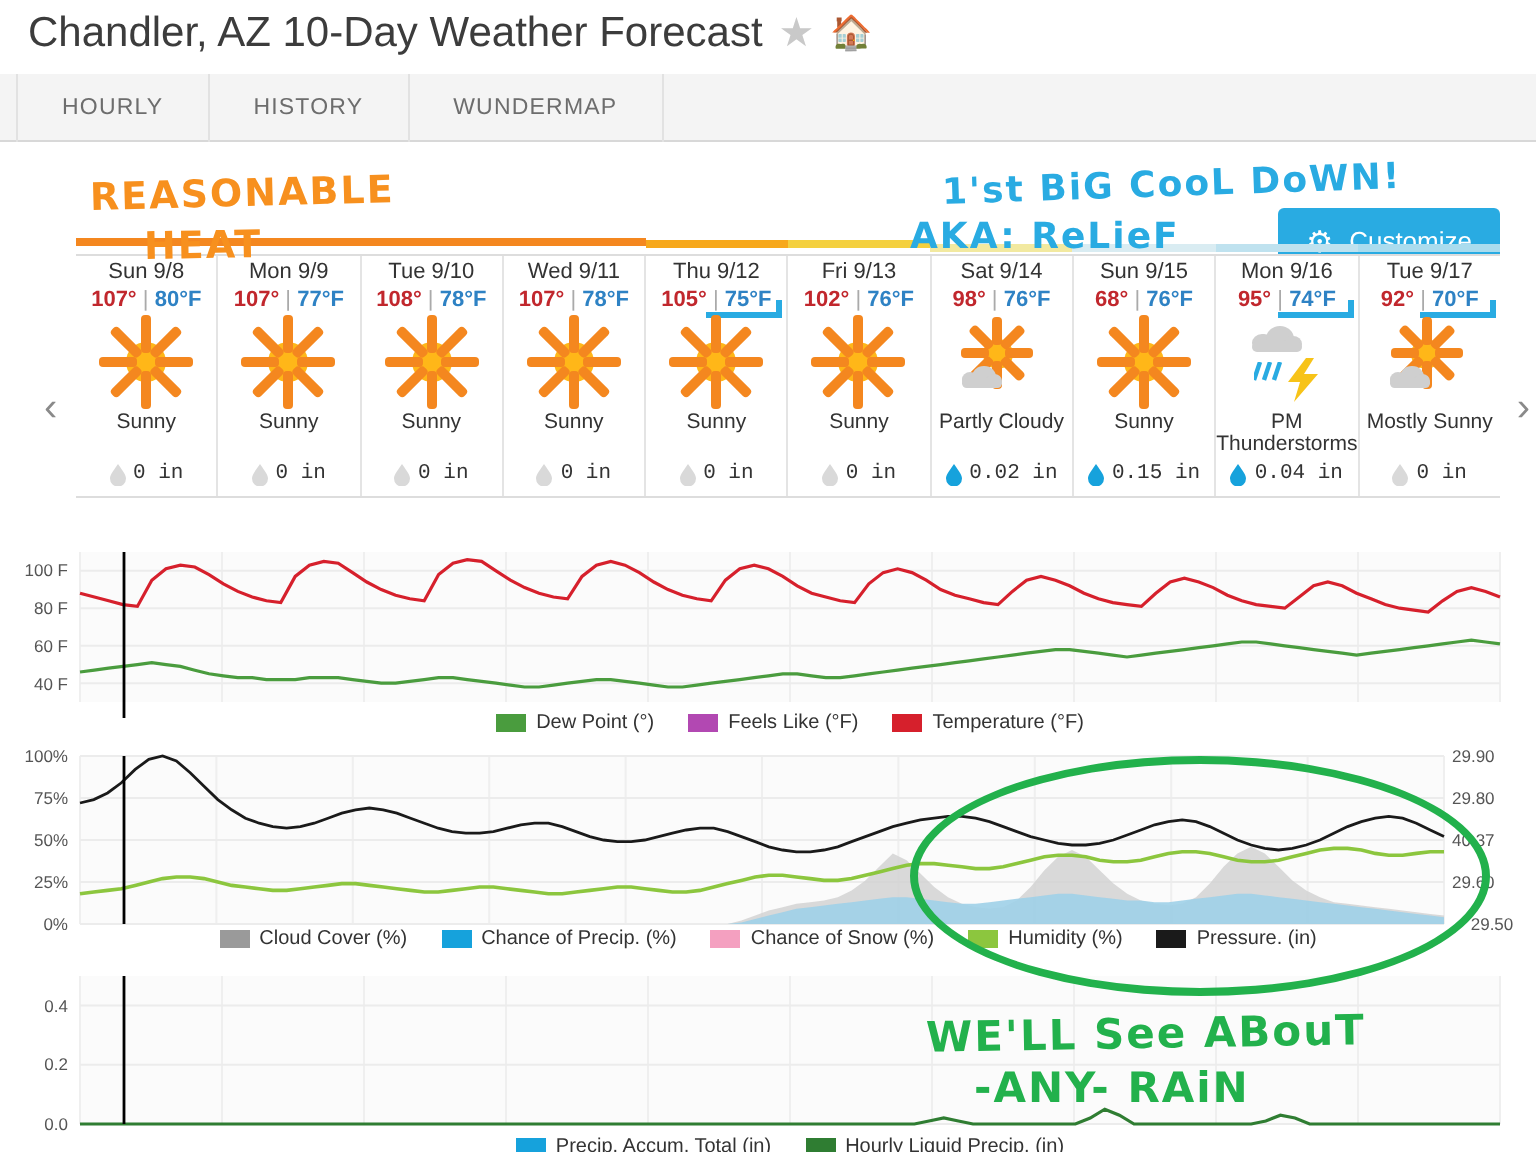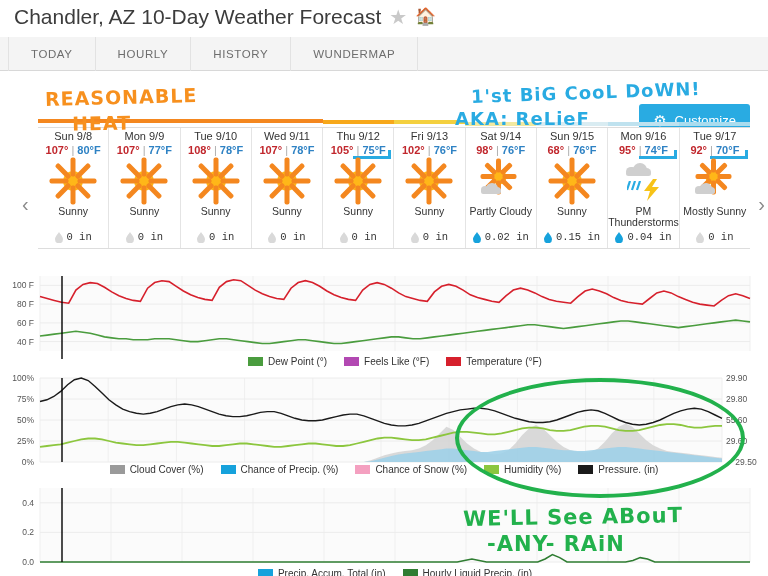--- a/index.html
+++ b/index.html
@@ -159,21 +159,20 @@
 
 <div id="header">
   <div id="page-title">
     <span>Chandler, AZ 10-Day Weather Forecast</span>
     <span class="hdr-icon star">★</span>
     <span class="hdr-icon home">🏠</span>
   </div>
 </div>
 
 <div id="tabs">
-    <div class="tab">TODAY</div>
     <div class="tab">HOURLY</div>
     <div class="tab">HISTORY</div>
     <div class="tab">WUNDERMAP</div>
   </div>
 
 <button id="customize-btn">
   <span class="gear">⚙</span>
   <span>Customize</span>
 </button>
 
@@ -520,21 +519,21 @@
       <polyline points="40.0,25.5 46.9,23.8 53.8,20.5 60.7,15.4 67.6,8.7 74.4,3.7 81.3,2.0 88.2,4.5 95.1,10.4 102.0,17.1 108.9,23.8 115.8,28.9 122.7,33.1 129.6,35.6 136.4,37.3 143.3,38.1 150.2,37.3 157.1,35.6 164.0,33.1 170.9,30.6 177.8,28.9 184.7,28.0 191.6,28.9 198.4,30.6 205.3,33.1 212.2,35.6 219.1,38.1 226.0,39.8 232.9,40.6 239.8,40.6 246.7,39.8 253.6,38.1 260.4,36.4 267.3,35.6 274.2,35.6 281.1,37.3 288.0,39.8 294.9,42.3 301.8,44.0 308.7,44.8 315.6,44.8 322.4,44.0 329.3,42.3 336.2,40.6 343.1,39.0 350.0,38.1 356.9,38.1 363.8,39.8 370.7,42.3 377.6,44.8 384.4,47.4 391.3,49.0 398.2,49.9 405.1,49.9 412.0,49.0 418.9,47.4 425.8,44.8 432.7,42.3 439.6,39.8 446.4,37.3 453.3,35.6 460.2,33.9 467.1,33.1 474.0,32.2 480.9,32.2 487.8,33.1 494.7,34.8 501.6,37.3 508.4,39.8 515.3,42.3 522.2,44.0 529.1,45.7 536.0,46.5 542.9,46.5 549.8,45.7 556.7,44.0 563.6,41.5 570.4,39.0 577.3,36.4 584.2,34.8 591.1,33.9 598.0,34.8 604.9,37.3 611.8,40.6 618.7,44.0 625.6,46.5 632.4,48.2 639.3,49.0 646.2,48.2 653.1,46.5 660.0,44.0 666.9,40.6 673.8,37.3 680.7,34.8 687.6,33.1 694.4,32.2 701.3,33.1 708.2,35.6 715.1,39.0 722.0,42.3" fill="none" stroke="#1a1a1a" stroke-width="1.4"></polyline>
       <line x1="62" y1="2" x2="62" y2="86" stroke="#000" stroke-width="1.4"></line>
     </svg>
     <div class="ytick" style="left: 0px; width: 34px; top: -3px;">100%</div>
     <div class="ytick" style="left: 0px; width: 34px; top: 18px;">75%</div>
     <div class="ytick" style="left: 0px; width: 34px; top: 39px;">50%</div>
     <div class="ytick" style="left: 0px; width: 34px; top: 60px;">25%</div>
     <div class="ytick" style="left: 0px; width: 34px; top: 81px;">0%</div>
     <div class="ytick" style="left: 726px; width: 40px; text-align: left; top: -3px;">29.90</div>
     <div class="ytick" style="left: 726px; width: 40px; text-align: left; top: 18px;">29.80</div>
-    <div class="ytick" style="left: 726px; width: 40px; text-align: left; top: 39px;">55.60</div>
+    <div class="ytick" style="left: 726px; width: 40px; text-align: left; top: 39px;">40.37</div>
     <div class="ytick" style="left: 726px; width: 40px; text-align: left; top: 60px;">29.60</div>
     <div class="ytick" style="left: 726px; width: 40px; text-align: center; top: 81px;">29.50</div>
     <div class="legend" style="left: 40px; right: 40px; top: 88px;">
       <div class="li">
         <span class="sw" style="background: rgb(154, 154, 154);"></span>
         <span>Cloud Cover (%)</span>
       </div>
       <div class="li">
         <span class="sw" style="background: rgb(22, 162, 220);"></span>
         <span>Chance of Precip. (%)</span>

